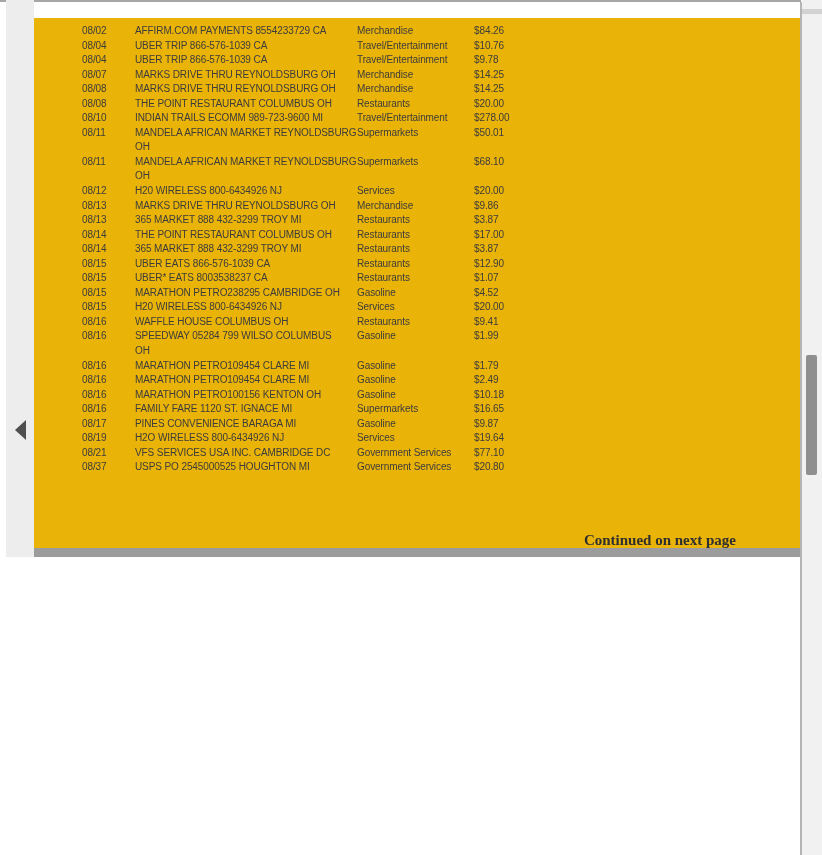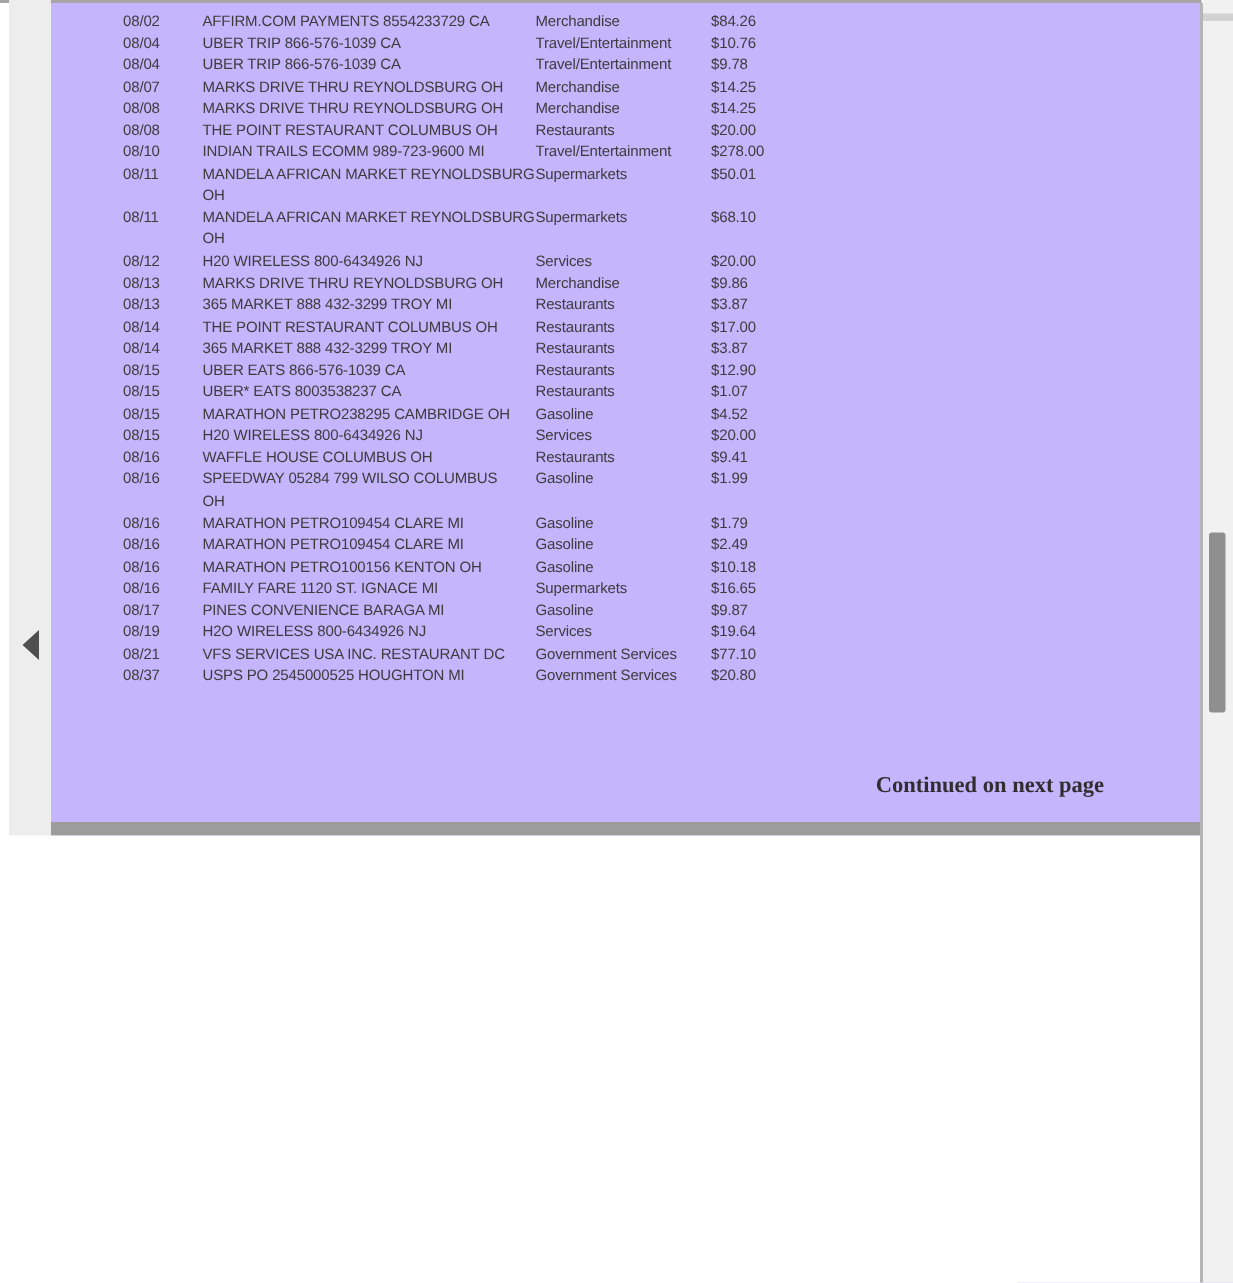--- a/index.html
+++ b/index.html
@@ -13,21 +13,21 @@
   
   .top-line{position:absolute;left:0;top:0;width:801px;height:2px;background:#a6a6a6;}
   .left-gutter{position:absolute;left:6px;top:0;width:28px;height:576px;background:#ededed;}
   .nav-prev{position:absolute;left:15px;top:420px;width:0;height:0;cursor:pointer;
     border-top:10px solid transparent;border-bottom:10px solid transparent;border-right:11px solid #4f4f4f;}
   .page-edge{position:absolute;left:800px;top:2px;width:2px;height:853px;background:#b5b5b5;}
   .scroll-track{position:absolute;left:802px;top:0;width:20px;height:855px;background:#f1f1f1;}
   .scroll-top-band{position:absolute;left:802px;top:9px;width:20px;height:5px;background:#d2d2d2;}
   .scroll-thumb{position:absolute;left:806px;top:355px;width:11px;height:120px;background:#8f8f8f;border-radius:2px;}
   
-  .page1{position:absolute;left:34px;top:2px;width:766px;height:677px;background:#c4b5fd;}
+  .page1{position:absolute;left:34px;top:18px;width:766px;height:677px;background:#eab308;}
   .txn-table{padding-top:6px;}
   .txn-row{display:grid;grid-template-columns:53px 222px 117px 69px;margin-left:48px;width:461px;
     font-size:10px;line-height:14.55px;letter-spacing:-0.1px;}
   .txn-desc{white-space:pre-line;}
   .txn-amount{text-align:left;}
   .continued{position:absolute;right:64px;top:514px;font-size:15px;font-weight:bold;color:#2f2f2f;font-family:Liberation Serif, serif;}
   
   .page-band{position:absolute;left:34px;top:548px;width:766px;height:9px;background:#9c9c9c;}
   
   .page2{position:absolute;left:0;top:557px;width:800px;height:298px;background:#fff;}
@@ -199,21 +199,21 @@
         <div class="txn-amount">$9.87</div>
       </div>
       <div class="txn-row">
         <div class="txn-date">08/19</div>
         <div class="txn-desc">H2O WIRELESS 800-6434926 NJ</div>
         <div class="txn-cat">Services</div>
         <div class="txn-amount">$19.64</div>
       </div>
       <div class="txn-row">
         <div class="txn-date">08/21</div>
-        <div class="txn-desc">VFS SERVICES USA INC. RESTAURANT DC</div>
+        <div class="txn-desc">VFS SERVICES USA INC. CAMBRIDGE DC</div>
         <div class="txn-cat">Government Services</div>
         <div class="txn-amount">$77.10</div>
       </div>
       <div class="txn-row">
         <div class="txn-date">08/37</div>
         <div class="txn-desc">USPS PO 2545000525 HOUGHTON MI</div>
         <div class="txn-cat">Government Services</div>
         <div class="txn-amount">$20.80</div>
       </div>
     </div>

